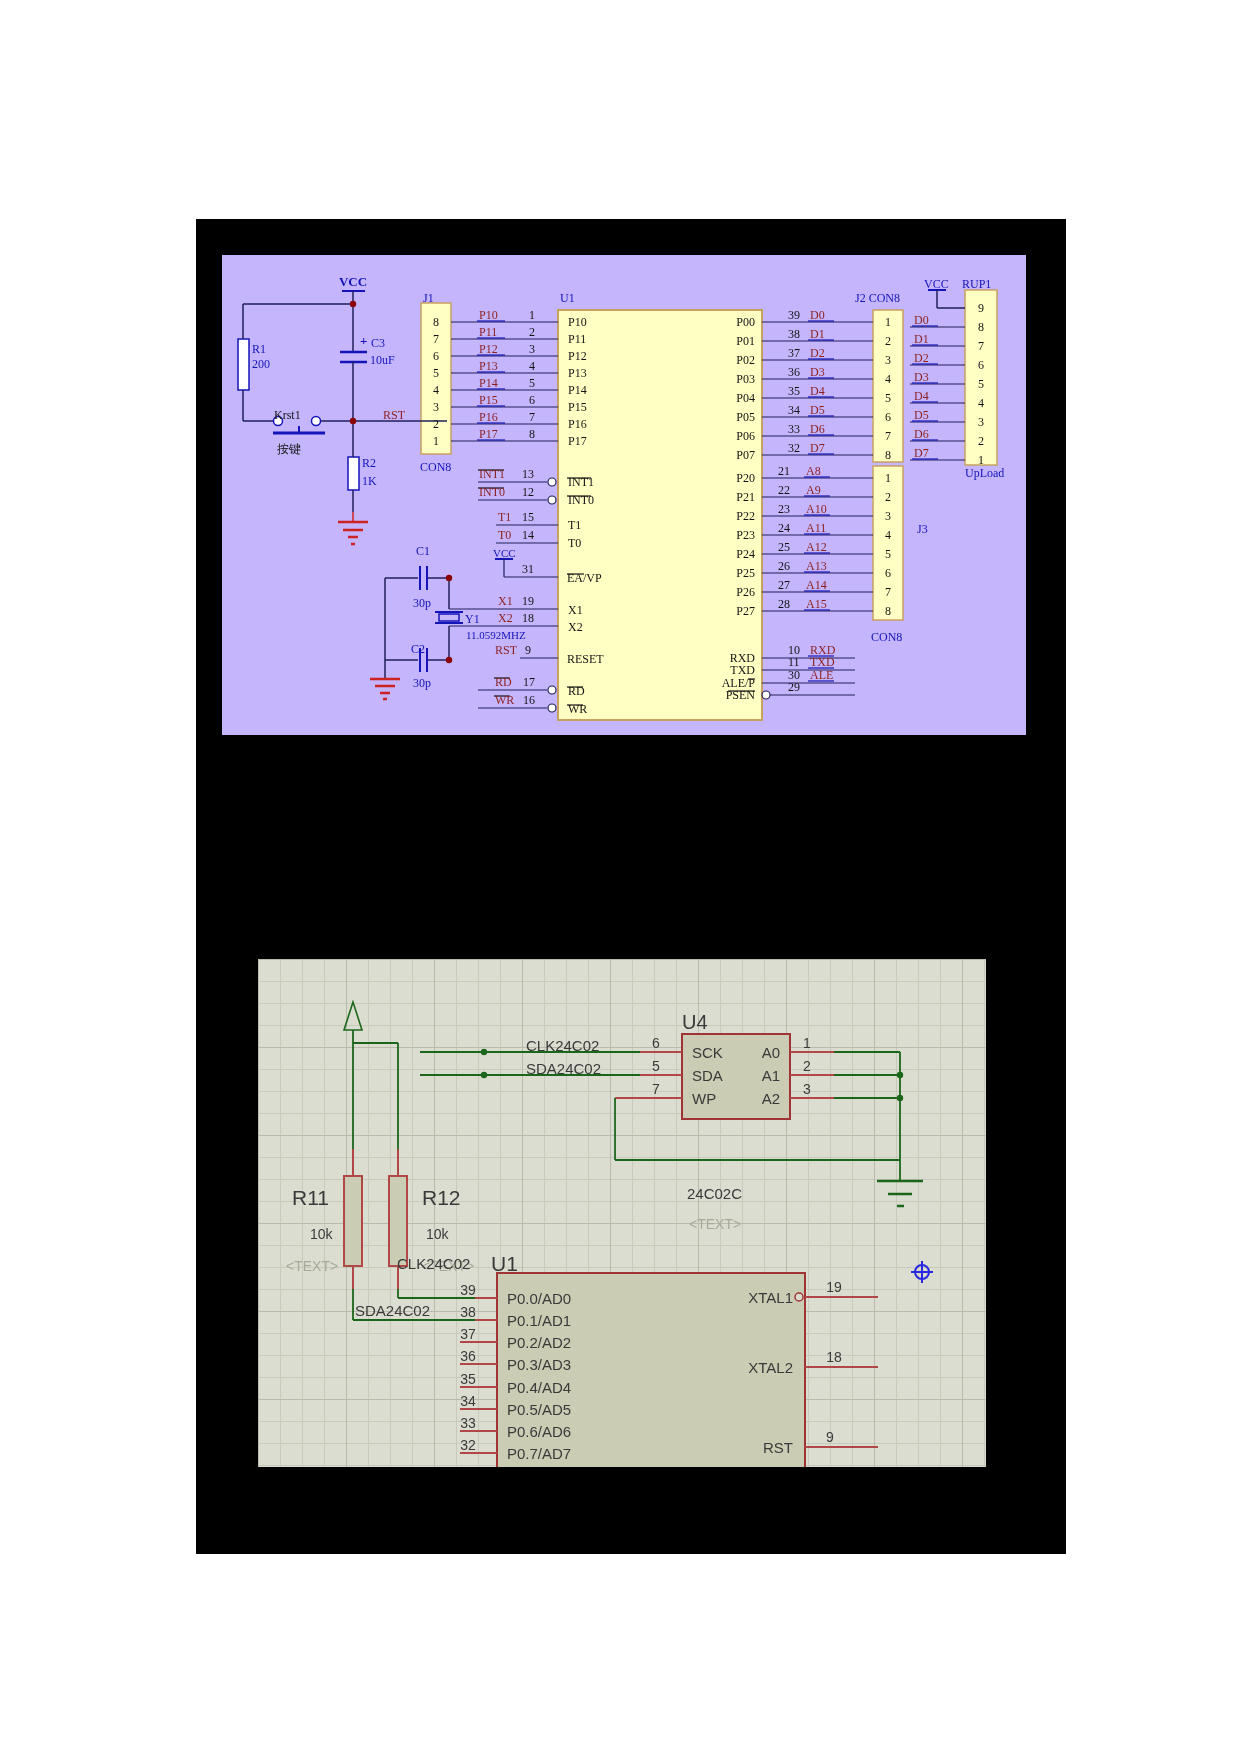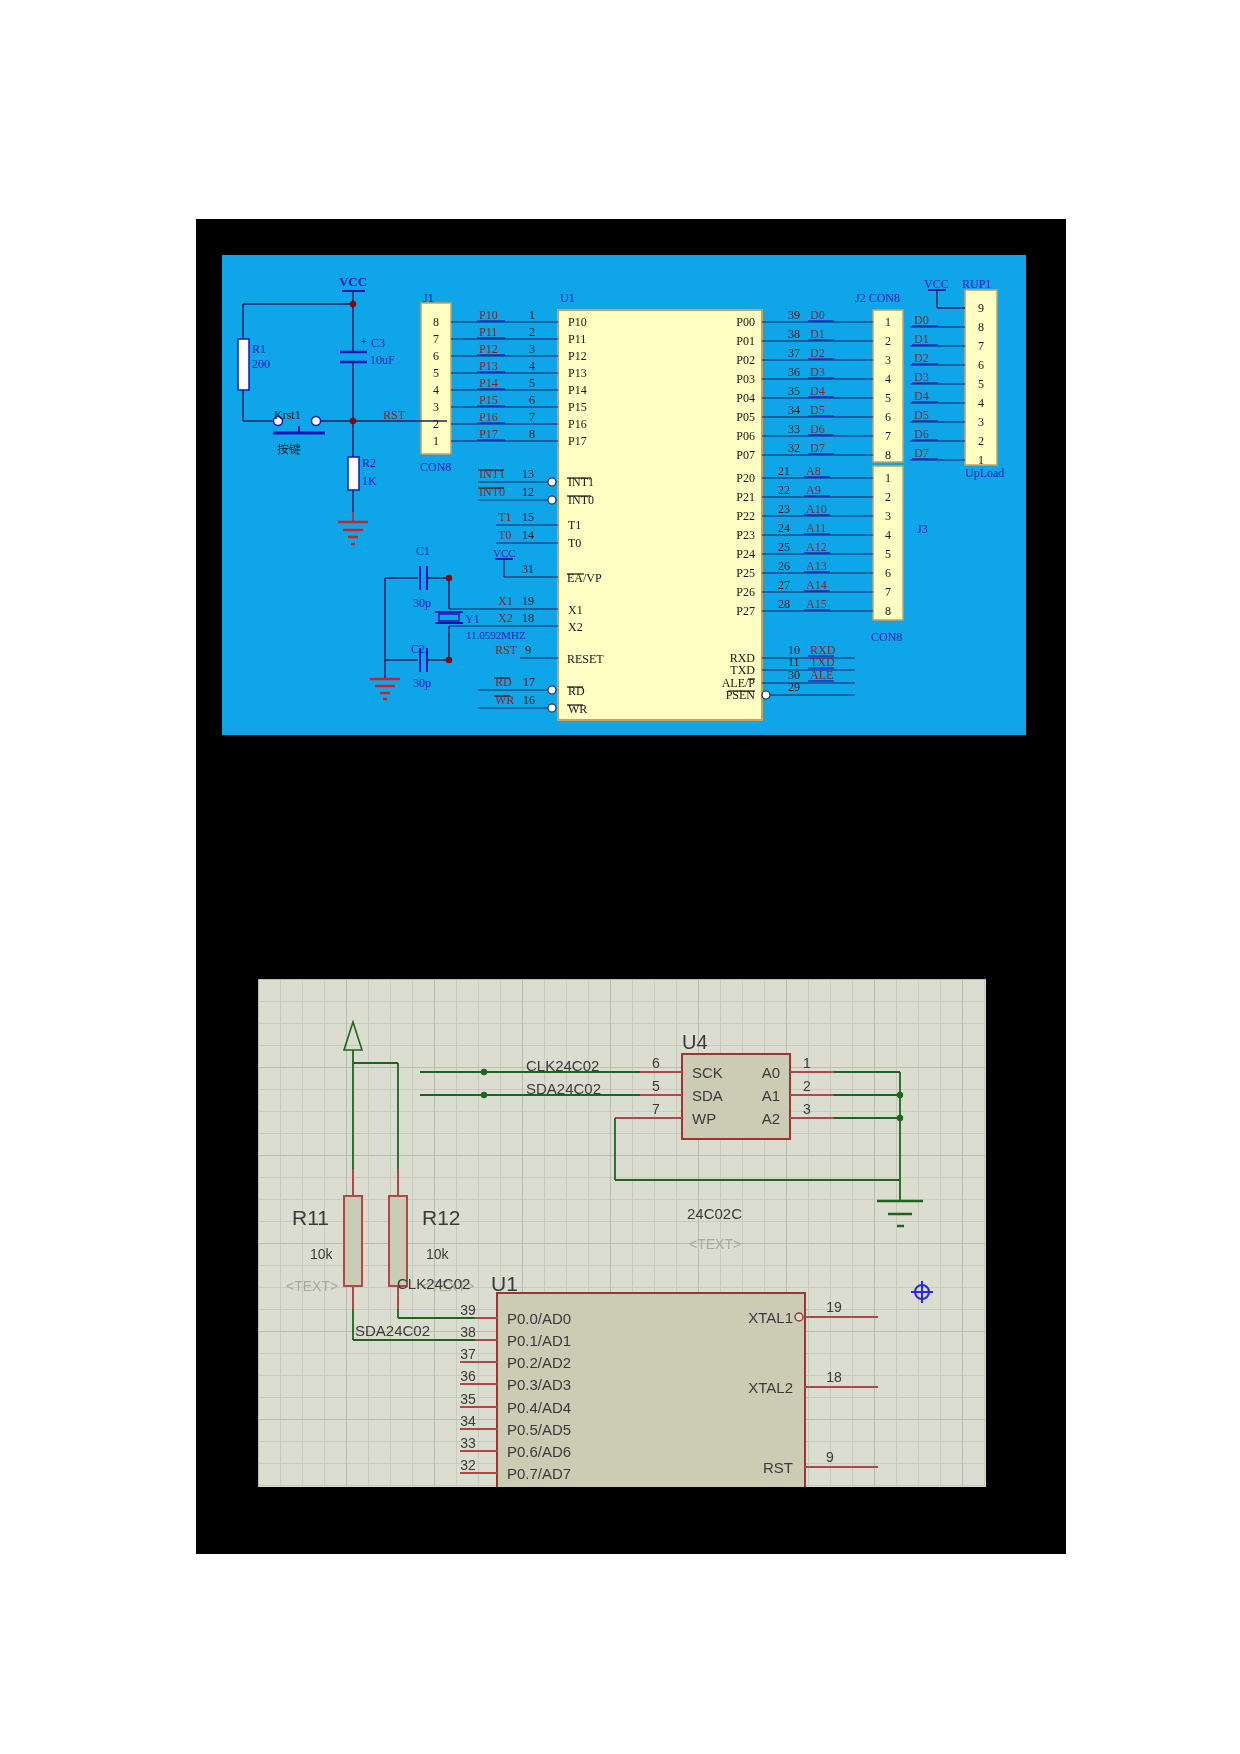--- a/index.html
+++ b/index.html
@@ -1,25 +1,25 @@
 <!DOCTYPE html>
 <html><head>
 <meta charset="utf-8">
 <style>
   html,body{margin:0;padding:0;}
   body{width:1240px;height:1754px;position:relative;background:#ffffff;font-family:"Liberation Sans",sans-serif;}
   #black-canvas{position:absolute;left:196px;top:219px;width:870px;height:1335px;background:#000000;}
   .fig{position:absolute;overflow:hidden;}
-  #fig1{left:26px;top:36px;width:804px;height:480px;background:#0ea5e9;}
+  #fig1{left:26px;top:36px;width:804px;height:480px;background:#c4b5fd;}
   #fig2{left:62px;top:740px;width:728px;height:508px;background-color:#dcddd1;
     background-image:
       repeating-linear-gradient(to right,#b9bbac 0 1px,transparent 1px 88px),
       repeating-linear-gradient(to bottom,#b9bbac 0 1px,transparent 1px 88px),
       repeating-linear-gradient(to right,#c8cabb 0 1px,transparent 1px 22px),
-      repeating-linear-gradient(to bottom,#c8cabb 0 1px,transparent 1px 22px); margin-top: 20px;}
+      repeating-linear-gradient(to bottom,#c8cabb 0 1px,transparent 1px 22px);}
   svg{position:absolute;left:0;top:0;}
 </style>
 </head>
 <body>
 
 <div id="black-canvas">
   <div id="fig1" class="fig">
     <svg id="fig1-svg" width="804" height="480" viewBox="0 0 804 480">
         <rect x="16" y="84" width="11" height="51" fill="#ffffff" stroke="#1414b8" stroke-width="1.5"></rect>
         <rect x="126" y="202" width="11" height="33" fill="#ffffff" stroke="#1414b8" stroke-width="1.5"></rect>

